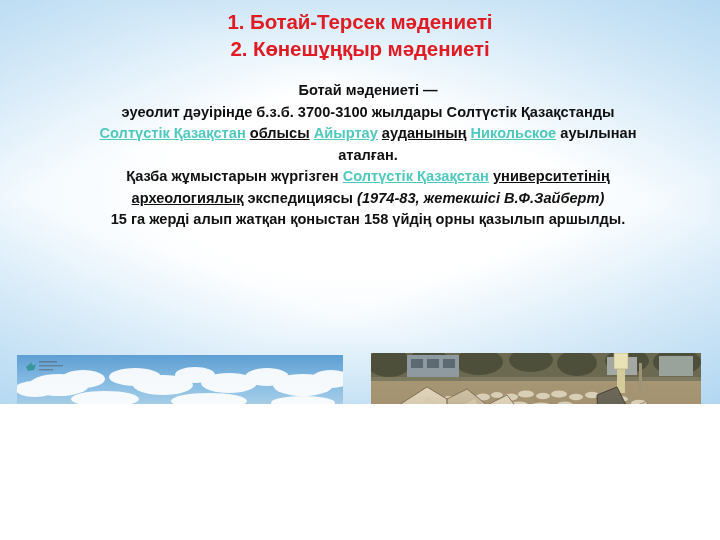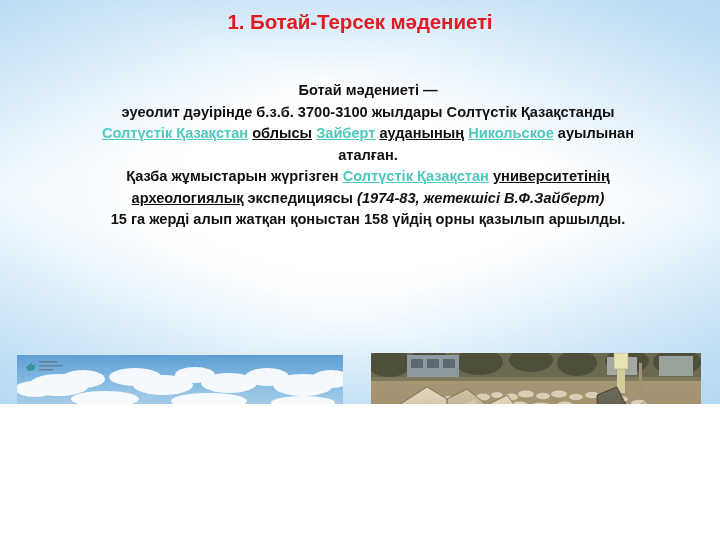--- a/index.html
+++ b/index.html
@@ -114,26 +114,27 @@
     opacity: .85;
   }
 </style>
 </head>
 <body>
 
 <div class="slide">
 
   <div class="title-block">
     <div class="title-line">1. Ботай-Терсек мәдениеті</div>
+    <div class="title-line">2. Көнешұңқыр мәдениеті</div>
   </div>
 
   <div class="body-block" id="body-block">
       <div class="body-line"><span>Ботай мәдениеті —</span></div>
       <div class="body-line"><span>эуеолит дәуірінде б.з.б. 3700-3100 жылдары Солтүстік Қазақстанды</span></div>
-      <div class="body-line"><a href="#" class="lnk">Солтүстік Қазақстан</a><span> </span><span class="ul-black">облысы</span><span> </span><a href="#" class="lnk">Зайберт</a><span> </span><span class="ul-black">ауданының</span><span> </span><a href="#" class="lnk">Никольское</a><span> ауылынан</span></div>
+      <div class="body-line"><a href="#" class="lnk">Солтүстік Қазақстан</a><span> </span><span class="ul-black">облысы</span><span> </span><a href="#" class="lnk">Айыртау</a><span> </span><span class="ul-black">ауданының</span><span> </span><a href="#" class="lnk">Никольское</a><span> ауылынан</span></div>
       <div class="body-line"><span>аталған.</span></div>
       <div class="body-line"><span>Қазба жұмыстарын жүргізген </span><a href="#" class="lnk">Солтүстік Қазақстан</a><span> </span><span class="ul-black">университетінің</span></div>
       <div class="body-line"><span class="ul-black">археологиялық</span><span> экспедициясы </span><span class="ital">(1974-83, жетекшісі В.Ф.Зайберт)</span></div>
       <div class="body-line"><span>15 га жерді алып жатқан қоныстан 158 үйдің орны қазылып аршылды.</span></div>
     </div>
 
   <div class="photo photo-left">
     <svg class="ph-canvas" viewBox="0 0 326 174" preserveAspectRatio="none">
       <defs>
         <linearGradient id="skyL" x1="0" y1="0" x2="0" y2="1">

